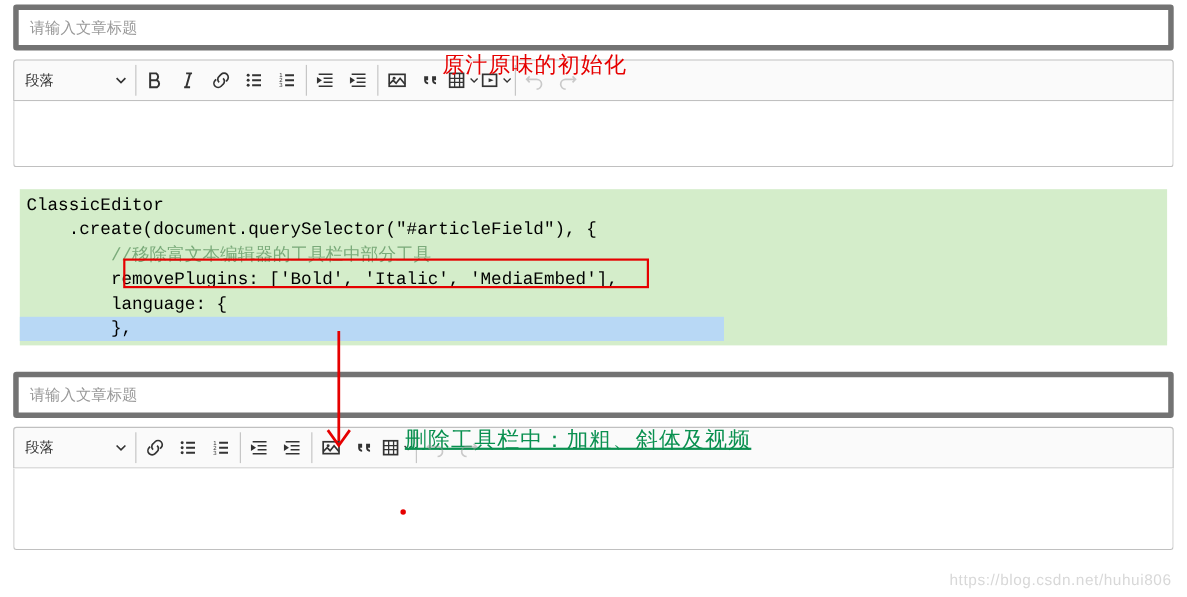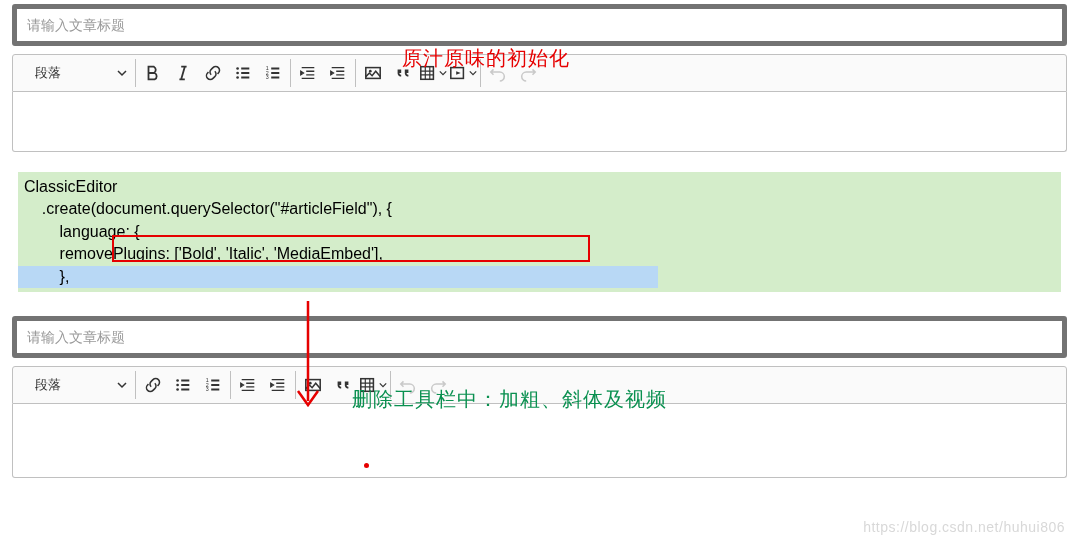--- a/index.html
+++ b/index.html
@@ -2,36 +2,36 @@
 <html><head>
   <meta charset="utf-8">
   <style>
     * { margin: 0; padding: 0; box-sizing: border-box; }
     body { font-family: -apple-system, BlinkMacSystemFont, "Segoe UI", sans-serif; background: #fff; width: 1079px; height: 543px; position: relative; }
     
     .title-input-wrap { padding: 4px 12px; }
     .title-input { width: 100%; border: 5px solid #737373; border-radius: 3px; padding: 8px 10px; font-size: 14px; color: #999; }
     .title-input::placeholder { color: #999; }
     
-    .toolbar { display: flex; align-items: center; border: 1px solid #c0c0c0; border-radius: 3px 3px 0 0; margin: 4px 12px 0; background: #fafafa; padding: 2px 12px; gap: 0; }
+    .toolbar { display: flex; align-items: center; border: 1px solid #c0c0c0; border-radius: 3px 3px 0 0; margin: 4px 12px 0; background: #fafafa; padding: 2px 0; gap: 0; }
     .sep { width: 1px; height: 28px; background: #c0c0c0; margin: 0 2px; }
     .tb-btn { width: 30px; height: 32px; display: inline-flex; align-items: center; justify-content: center; cursor: pointer; color: #333; background: transparent; border: none; }
     .tb-btn svg { width: 18px; height: 18px; }
     .tb-btn.disabled { color: #999; opacity: 0.5; }
     .dropdown { display: inline-flex; align-items: center; padding: 0 6px 0 10px; height: 32px; cursor: pointer; font-size: 13px; color: #333; min-width: 108px; justify-content: space-between; }
     .dropdown .chevron { margin-left: 4px; }
     .chevron { width: 10px; height: 10px; }
     
     .editor-area { border: 1px solid #c0c0c0; border-top: none; margin: 0 12px; border-radius: 0 0 3px 3px; height: 60px; background: #fff; }
     .editor-area.tall { height: 74px; }
     
     .annotation-top { position: absolute; top: 45px; left: 402px; color: #e60000; font-size: 20px; font-weight: 500; letter-spacing: 1px; }
-    .annotation-mid { position: absolute; top: 386px; left: 352px; color: #0a9050; font-size: 20px; letter-spacing: 1px; }
-    
-    .code-block { margin: 20px 18px 0 18px; background: #d4edca; font-family: Liberation Sans, sans-serif; font-size: 16px; line-height: 1.4; padding: 4px 0; position: relative; }
+    .annotation-mid { position: absolute; top: 386px; left: 368px; color: #0a9050; font-size: 20px; letter-spacing: 1px; text-decoration: underline; }
+    
+    .code-block { margin: 20px 18px 0 18px; background: #d4edca; font-family: Liberation Mono, monospace; font-size: 16px; line-height: 1.4; padding: 4px 0; position: relative; }
     .code-block .line { white-space: pre; padding: 0 6px; }
     .code-block .comment { color: #7aaa7a; }
     .red-box { position: absolute; top: 63px; left: 94px; width: 478px; height: 27px; border: 2px solid #e60000; }
     
     .arrow-svg { position: absolute; top: 301px; left: 288px; }
     .red-dot { position: absolute; top: 463px; left: 364px; width: 5px; height: 5px; background: #e60000; border-radius: 50%; }
     
     .watermark { position: absolute; bottom: 8px; right: 14px; color: #d8d8d8; font-size: 14px; letter-spacing: 0.5px; margin-left: 14px; }
   </style>
 </head>
@@ -134,22 +134,23 @@
       <svg viewBox="0 0 20 20">
         <path d="M15 8l3 3-3 3M18 11H8a5 5 0 0 1 0-10" fill="none" stroke="currentColor" stroke-width="1.7" transform="scale(1,-1) translate(0,-20)"></path>
       </svg>
     </button>
 </div>
 <div class="editor-area"></div>
 
 <div class="code-block">
   <div class="line">ClassicEditor</div>
   <div class="line">    .create(document.querySelector("#articleField"), {</div>
+  <div class="line comment">        //移除富文本编辑器的工具栏中部分工具</div>
+  <div class="line">        removePlugins: ['Bold', 'Italic', 'MediaEmbed'],</div>
   <div class="line">        language: {</div>
-  <div class="line">        removePlugins: ['Bold', 'Italic', 'MediaEmbed'],</div>
   <div class="line" style="background: linear-gradient(to right, #b8d8f5 0, #b8d8f5 640px, #d4edca 640px);">        },</div>
   <div class="red-box"></div>
 </div>
 
 <svg class="arrow-svg" width="40" height="120">
     <path d="M20 0 L20 100 M10 90 L20 104 L30 90" stroke="#e60000" stroke-width="2.5" fill="none"></path>
   </svg>
 
 <div style="height:20px"></div>
 <div class="title-input-wrap">

